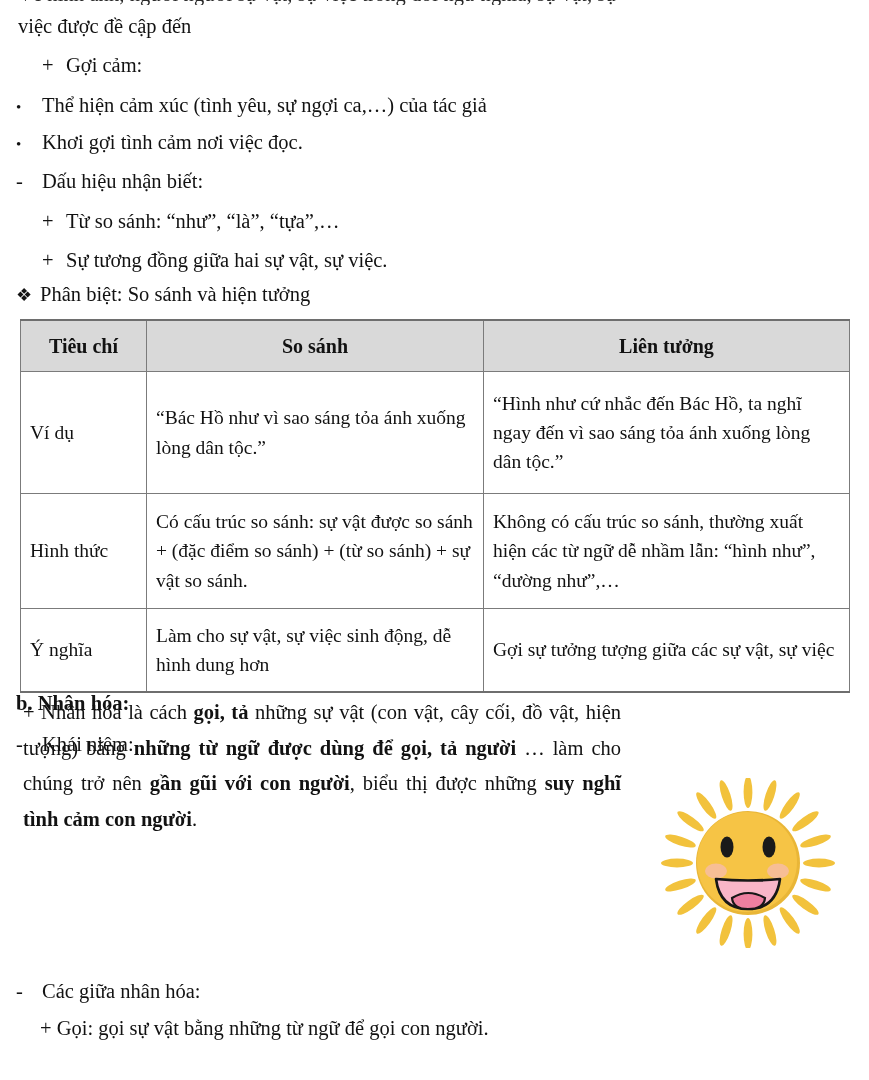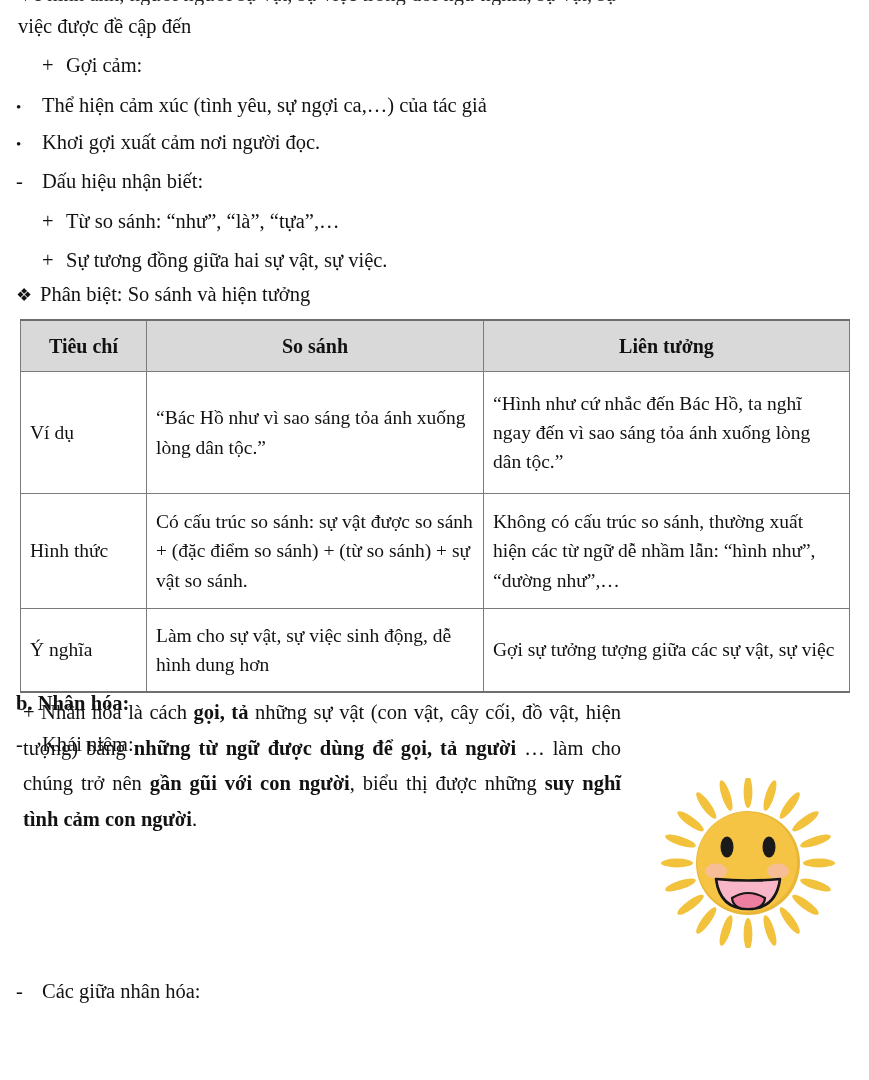--- a/index.html
+++ b/index.html
@@ -142,21 +142,21 @@
     <span class="rowtxt">Gợi cảm:</span>
   </div>
 
   <div class="row" style="left:16px; top:94px;">
     <span class="mark dot">•</span>
     <span class="rowtxt">Thể hiện cảm xúc (tình yêu, sự ngợi ca,…) của tác giả</span>
   </div>
 
   <div class="row" style="left:16px; top:131px;">
     <span class="mark dot">•</span>
-    <span class="rowtxt">Khơi gợi xuất cảm nơi người đọc.</span>
+    <span class="rowtxt">Khơi gợi tình cảm nơi việc đọc.</span>
   </div>
 
   <div class="row" style="left:16px; top:170px;">
     <span class="mark dash">-</span>
     <span class="rowtxt">Dấu hiệu nhận biết:</span>
   </div>
 
   <div class="row" style="left:42px; top:210px;">
     <span class="mark plus">+</span>
     <span class="rowtxt">Từ so sánh: “như”, “là”, “tựa”,…</span>
@@ -217,20 +217,21 @@
       <span>Nhân hóa là cách </span><span class="bold">gọi, tả</span><span> những sự vật (con vật, cây cối, đồ vật, hiện tượng) bằng </span><span class="bold">những từ ngữ được dùng để gọi, tả người</span><span> … làm cho chúng trở nên </span><span class="bold">gần gũi với con người</span><span>, biểu thị được những </span><span class="bold">suy nghĩ tình cảm con người</span><span>.</span>
     </p>
   </div>
 
 
   <div class="row" style="left:16px; top:980px;">
     <span class="mark dash">-</span>
     <span class="rowtxt">Các giữa nhân hóa:</span>
   </div>
 
+  <div class="abs text-line" style="left:40px; top:1018px;">+ Gọi: gọi sự vật bằng những từ ngữ để gọi con người.</div>
 
 
   <div class="sun-wrap">
     <svg viewBox="0 0 200 170" width="200" height="170">
       <g id="rays" fill="#F2C23C">
 
         <g transform="translate(100,85)">
           <g transform="rotate(0)">  
               <ellipse cx="0" cy="-71" rx="4.4" ry="16"></ellipse>
             </g>

